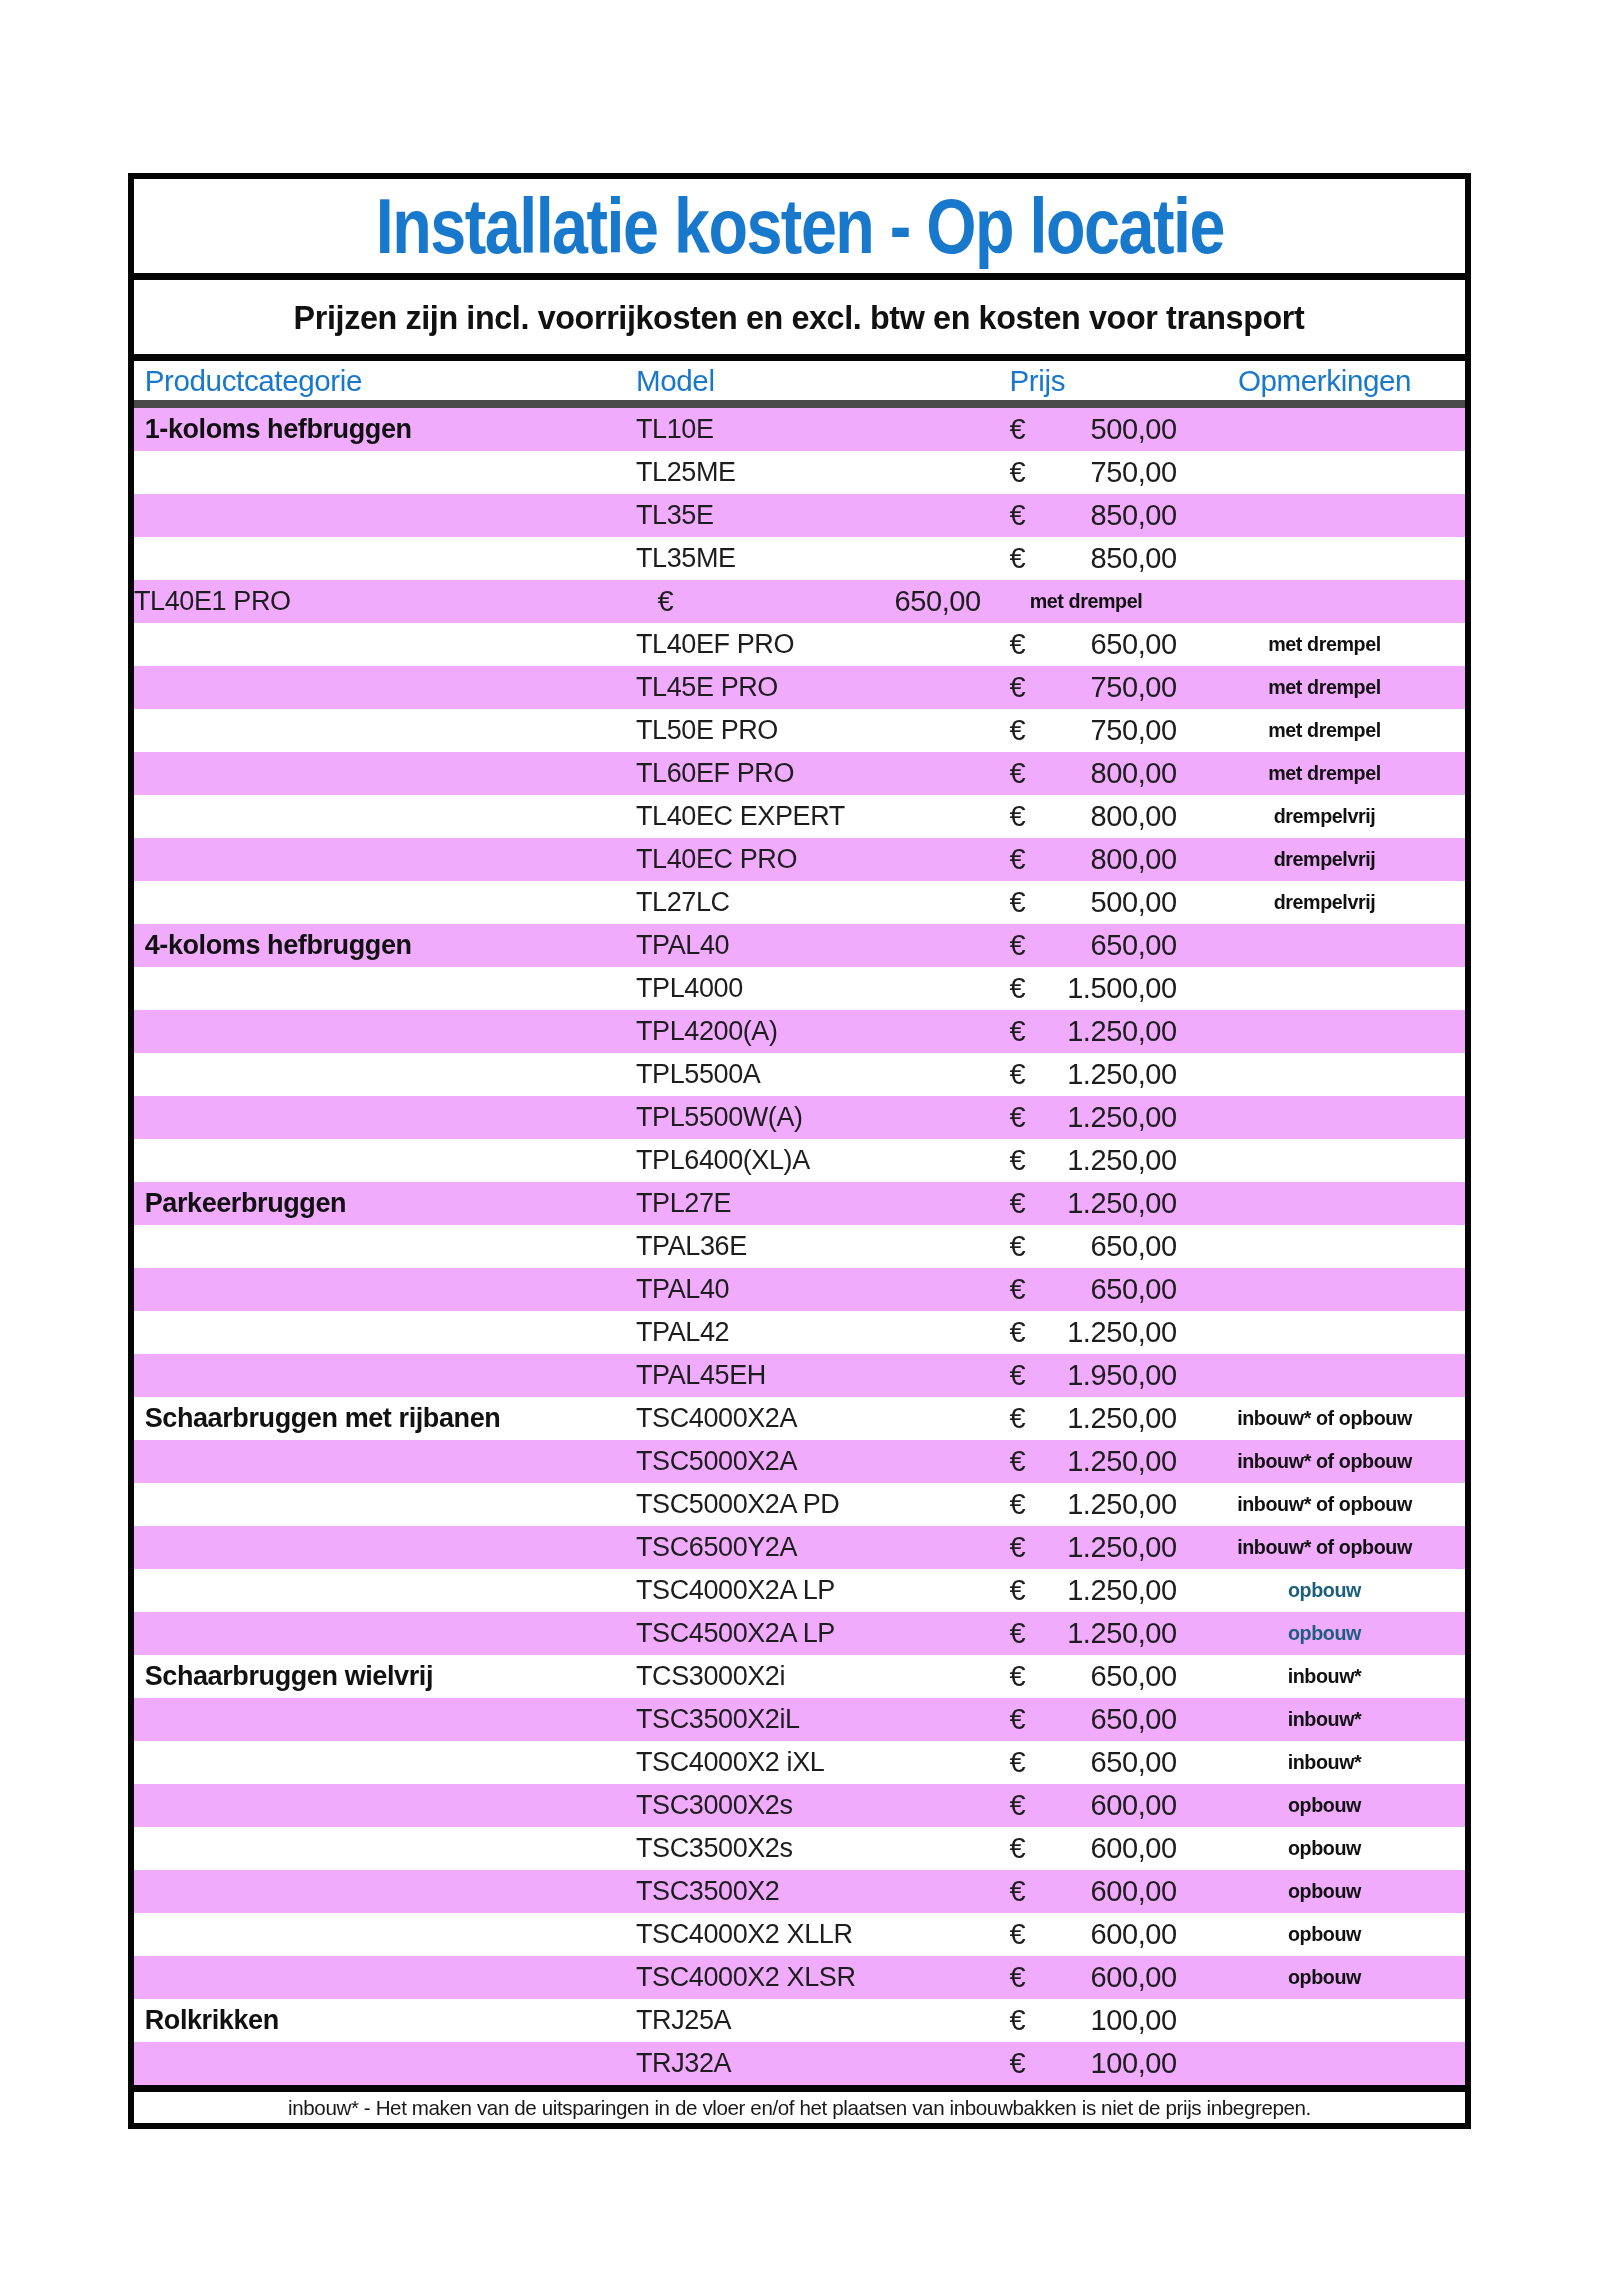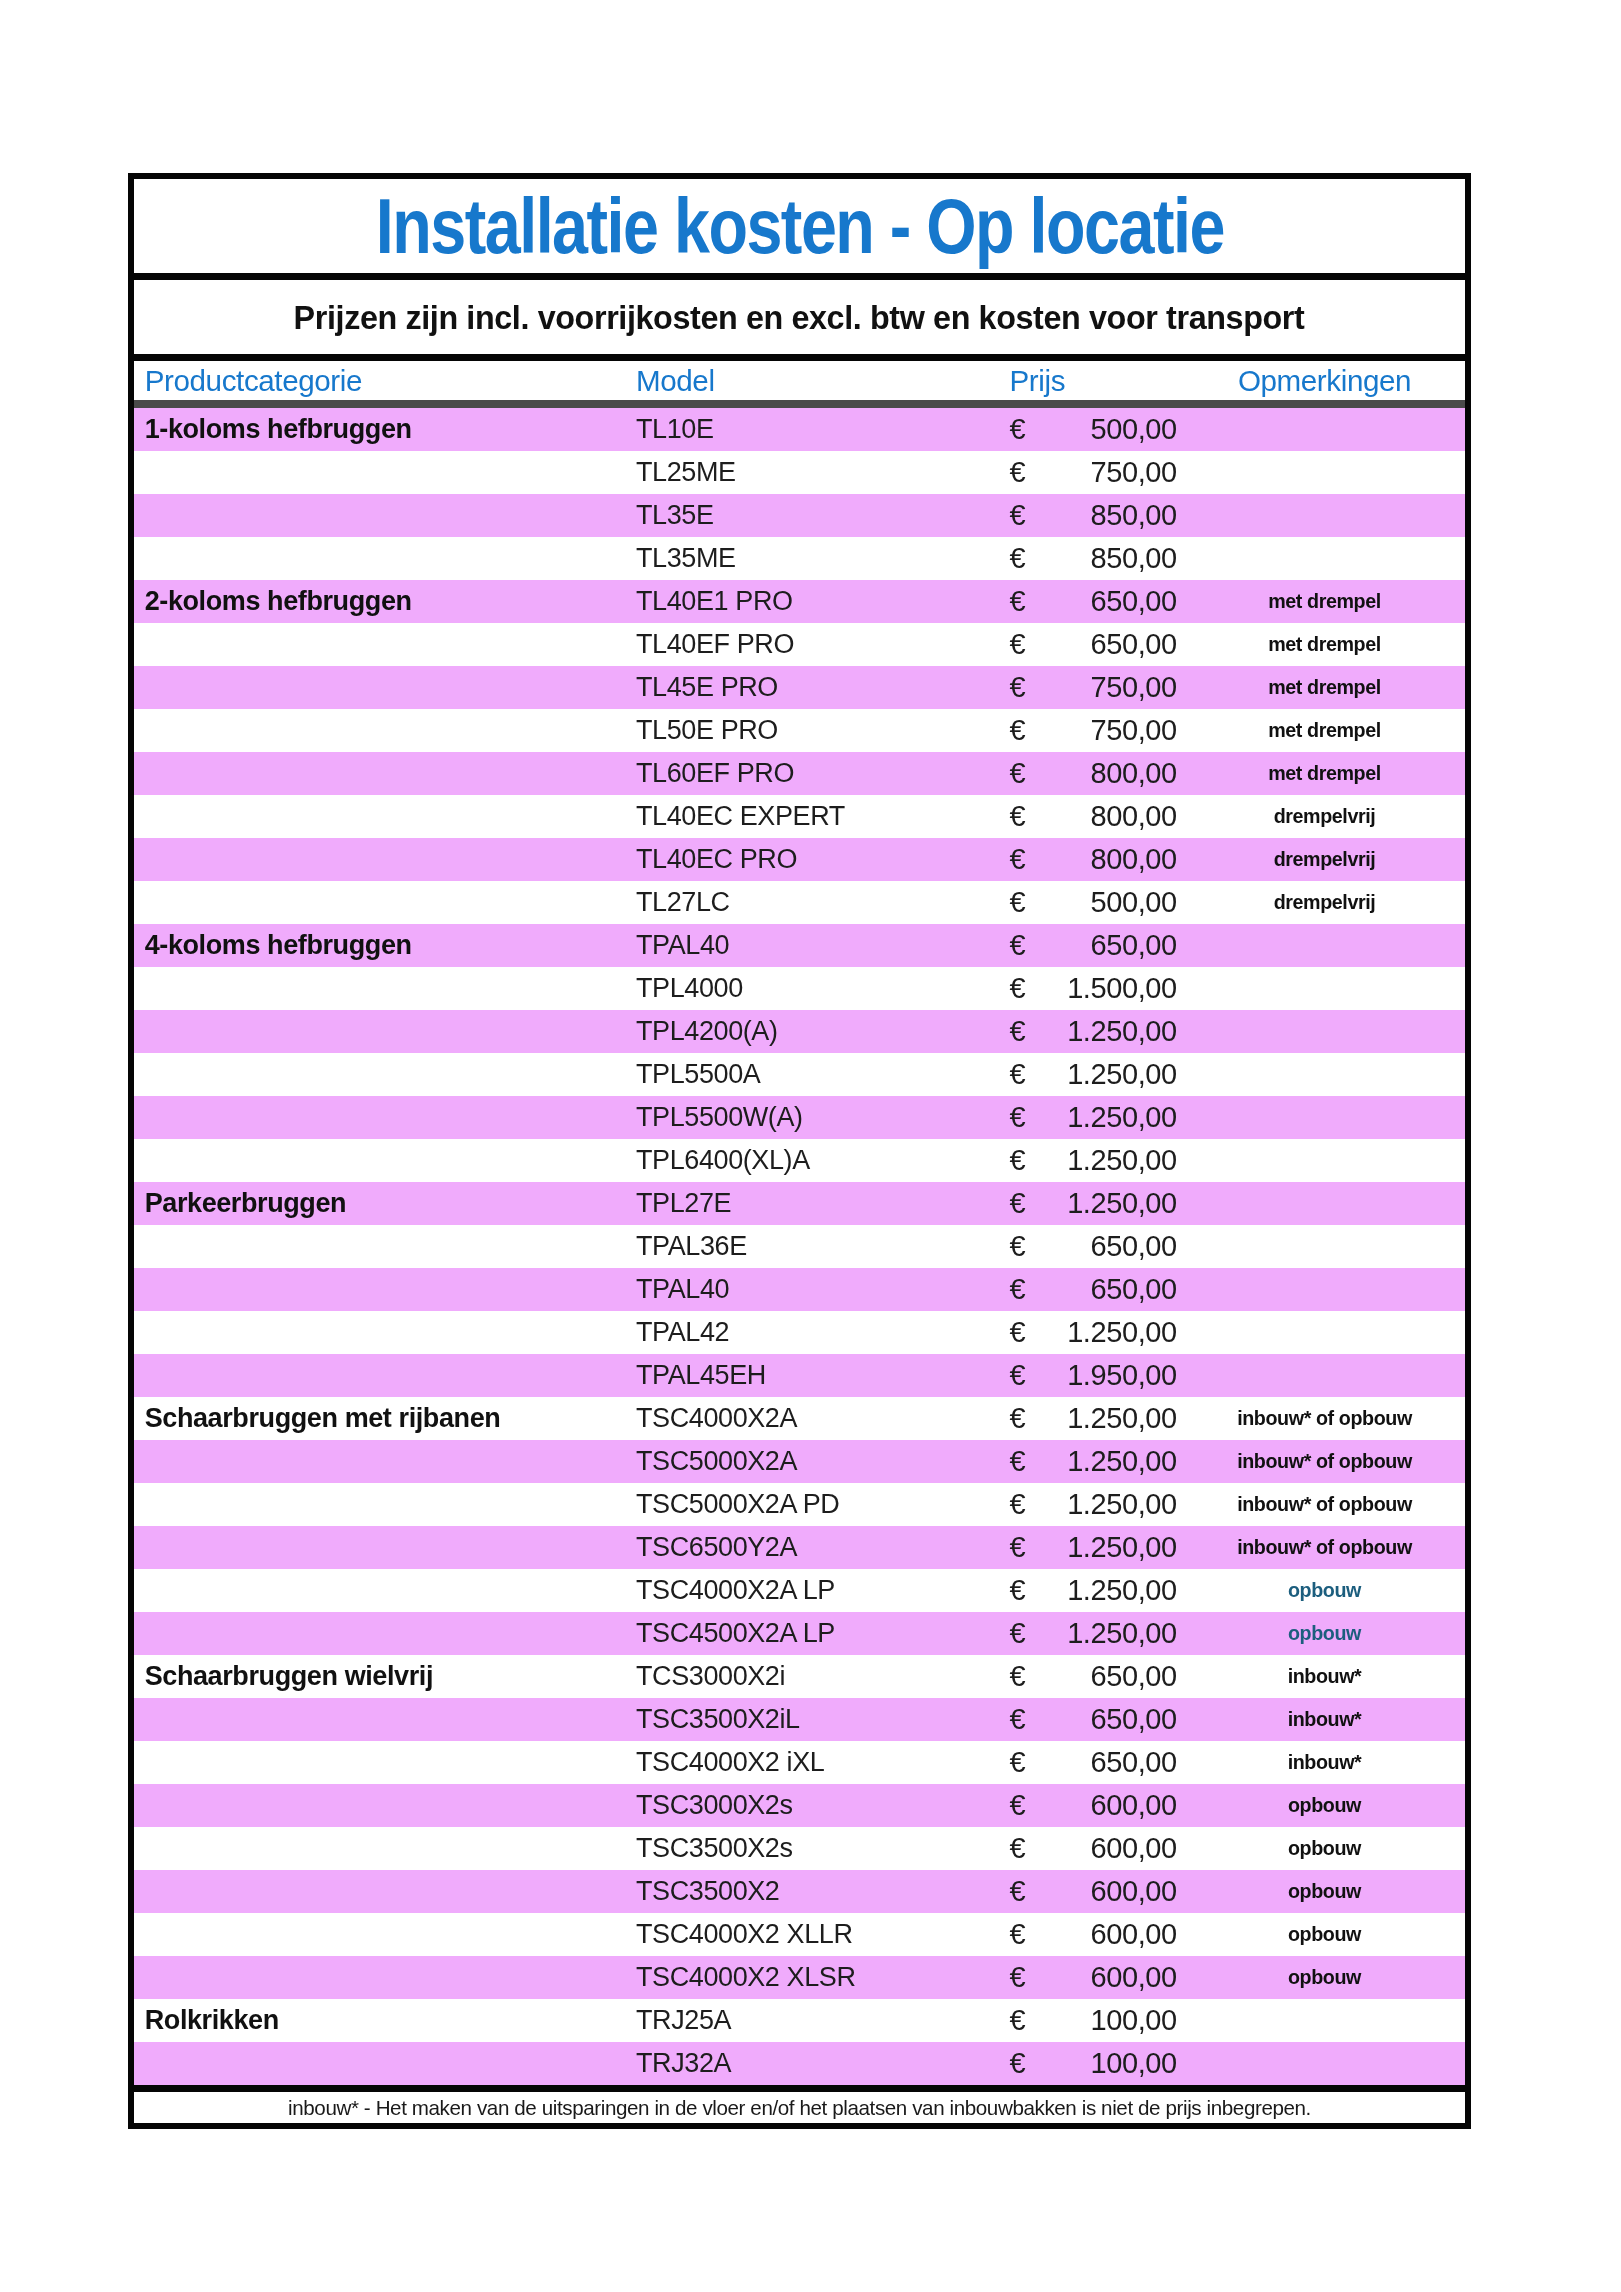--- a/index.html
+++ b/index.html
@@ -159,21 +159,20 @@
       <div class="grid-row row">
         <div class="cell cat"></div>
         <div class="cell model">TL35ME</div>
         <div class="cell price">
           <div class="euro">€</div>
           <div class="amount">850,00</div>
         </div>
         <div class="cell remark"></div>
       </div>
       <div class="grid-row row alt">
-        <div class="cell cat">2-koloms hefbruggen</div>
         <div class="cell model">TL40E1 PRO</div>
         <div class="cell price">
           <div class="euro">€</div>
           <div class="amount">650,00</div>
         </div>
         <div class="cell remark">met drempel</div>
       </div>
       <div class="grid-row row">
         <div class="cell cat"></div>
         <div class="cell model">TL40EF PRO</div>

